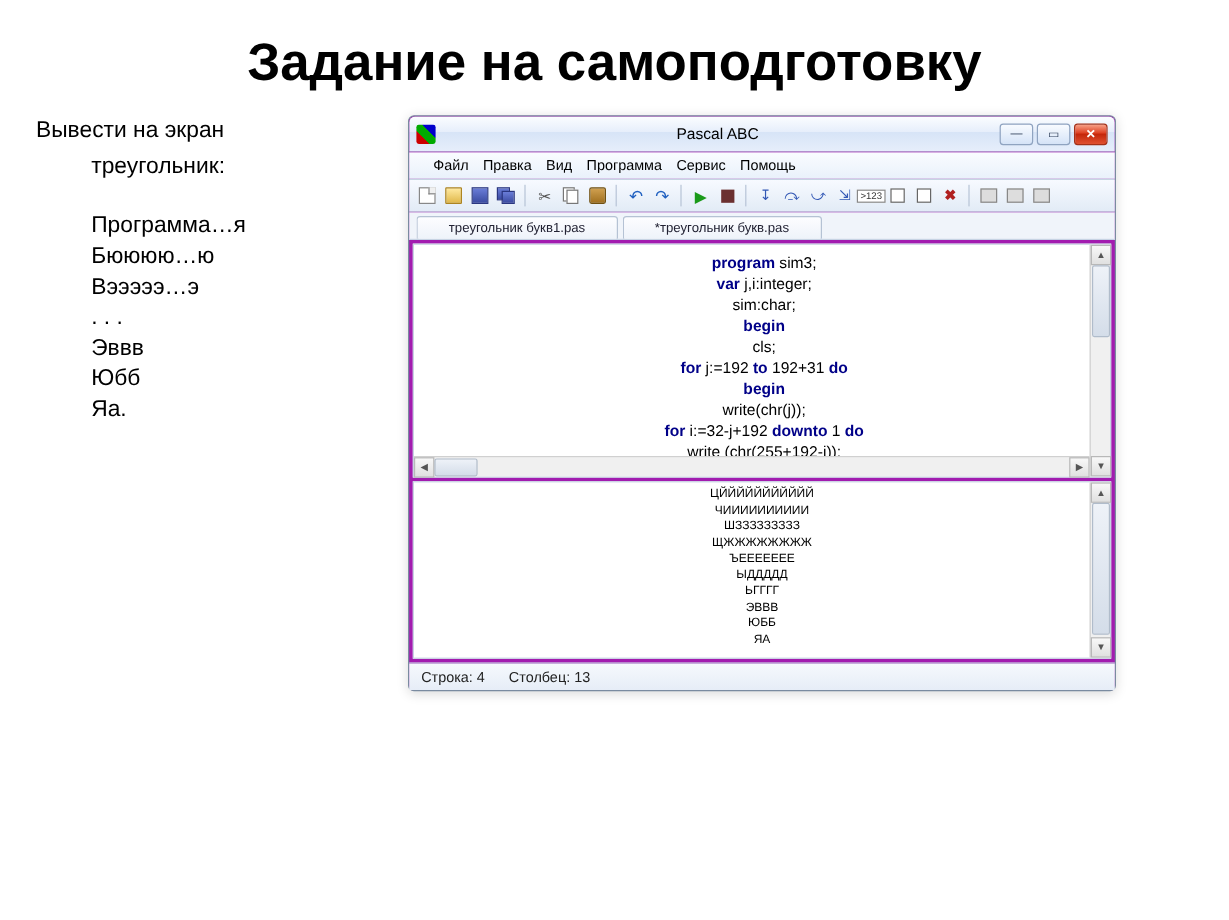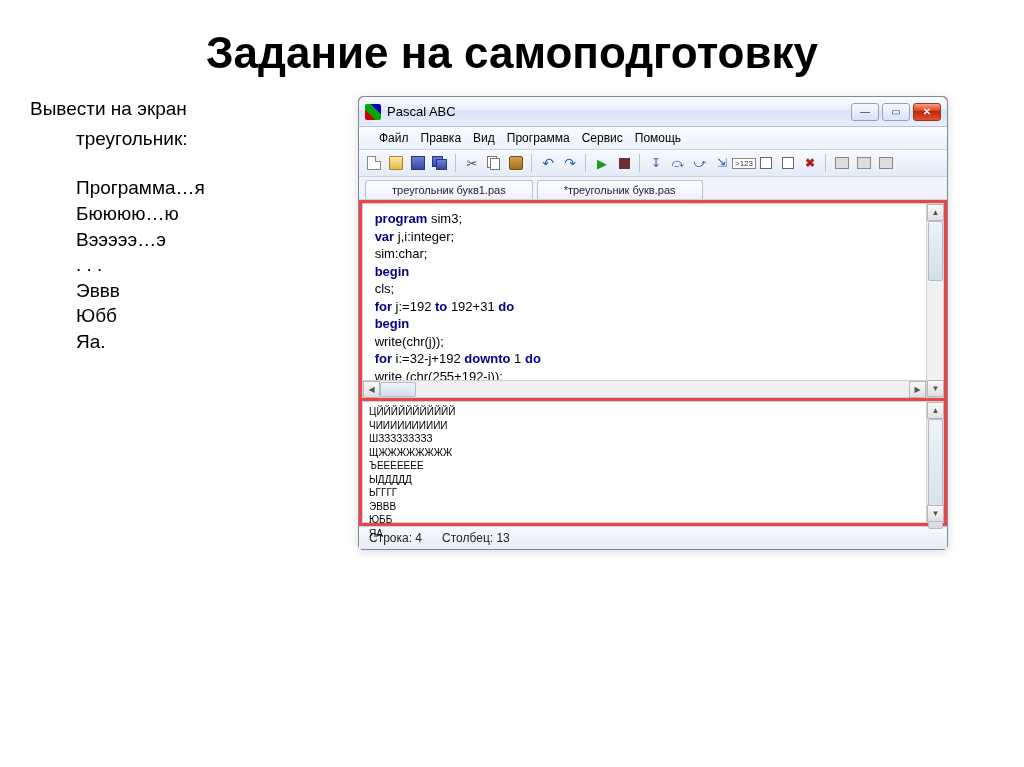--- a/index.html
+++ b/index.html
@@ -14,40 +14,40 @@
   .slide-title {
     font-size: 44px;
     font-weight: bold;
     text-align: center;
     padding: 28px 0 18px 0;
     color: #000;
   }
   .content {
     display: flex;
     padding: 0 30px;
-    gap: 18px;
   }
   .task-text {
     width: 310px;
     font-size: 19px;
     line-height: 1.35;
     color: #000;
   }
   .task-text .lead { margin-bottom: 4px; }
   .task-text .indent { margin-left: 46px; }
   .task-text .blank { height: 24px; }
 
   .ide-window {
     width: 590px;
     border: 1px solid #7a8ba0;
     border-radius: 5px;
-    background: #ef4444;
+    background: #a21caf;
     box-shadow: 0 2px 10px rgba(0,0,0,0.15);
     font-family: "Segoe UI", Tahoma, sans-serif;
     font-size: 12px;
+    text-align: center;
   }
   .titlebar {
     height: 30px;
     background: linear-gradient(#fbfdff,#e6eefb 45%,#d7e4f7 46%,#e6eefb);
     border-bottom: 1px solid #b8c5d9;
     border-radius: 5px 5px 0 0;
     display: flex;
     align-items: center;
     padding: 0 6px;
     gap: 6px;
@@ -159,21 +159,21 @@
   .sb-h .sb-arrow:first-child{position:absolute;left:0;}
   .sb-h .sb-arrow:last-child{position:absolute;right:0;}
   .sb-h .thumb{position:absolute;left:17px;top:1px;height:15px;width:36px;background:linear-gradient(#eef2f8,#d4dde9);border:1px solid #b0bccb;border-radius:2px;}
   .ed-pad{padding-bottom:17px;}
 
   .output {
     font-family: "Tahoma", sans-serif;
     font-size: 10px;
     line-height: 1.35;
     padding: 3px 6px 16px 6px;
-    height: 120px;
+    height: 146px;
     white-space: pre;
     color:#000;
   }
 
   .statusbar {
     background:linear-gradient(#f6f9fd,#e6edf7);
     border-top:1px solid #c7d3e3;
     padding:4px 10px;
     display:flex;gap:20px;
     font-size:12px;color:#222;

